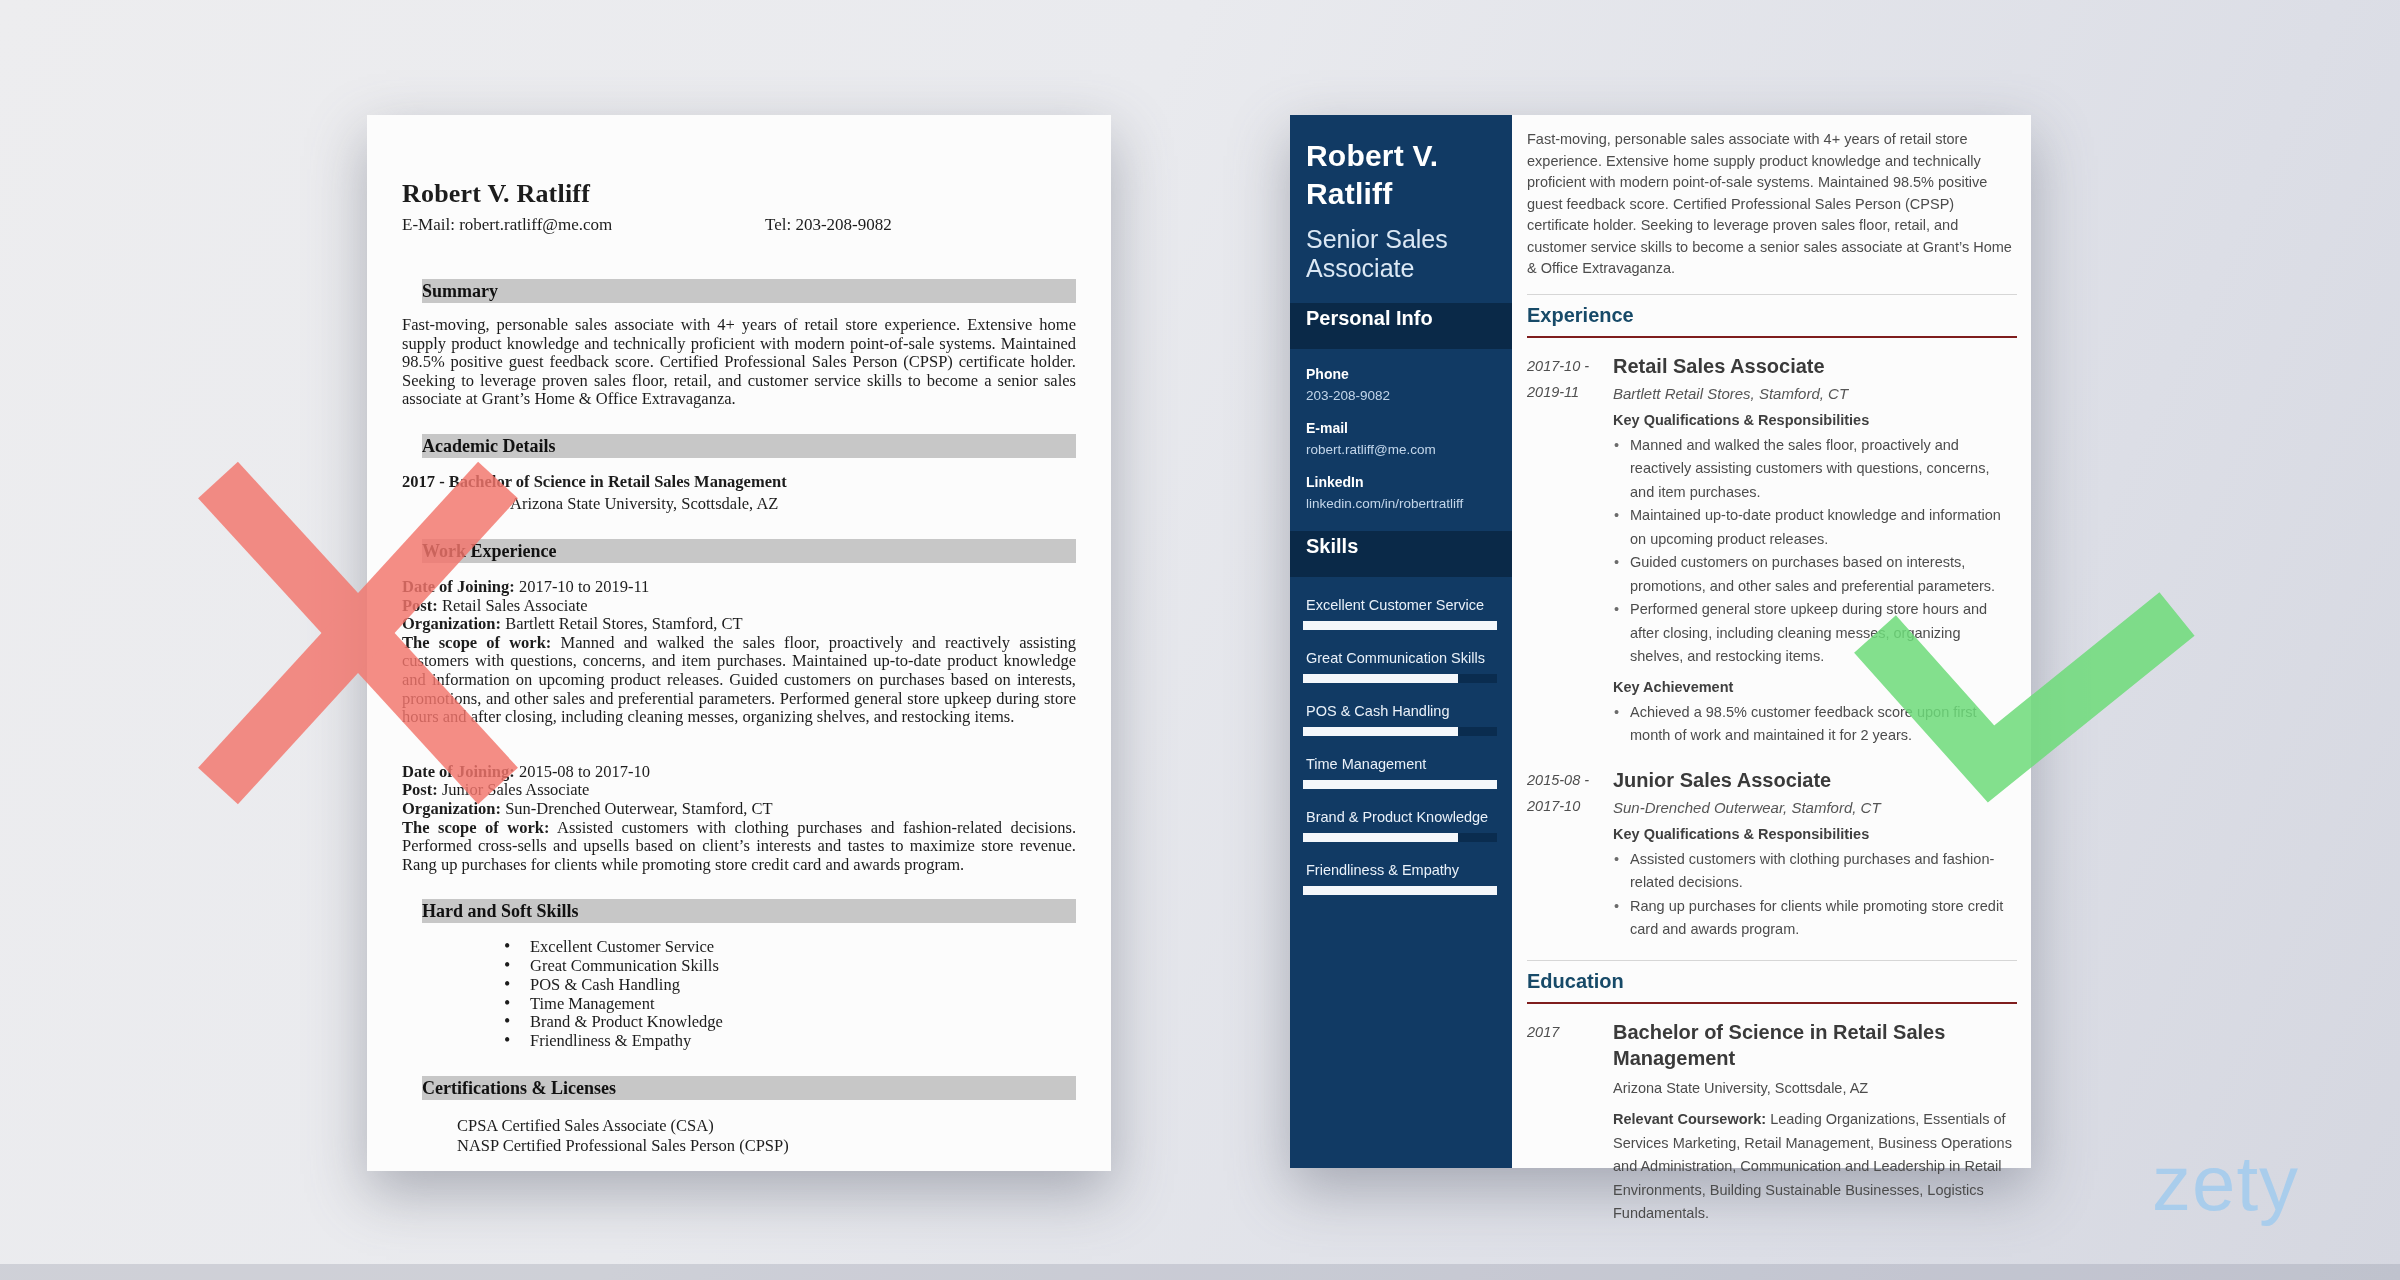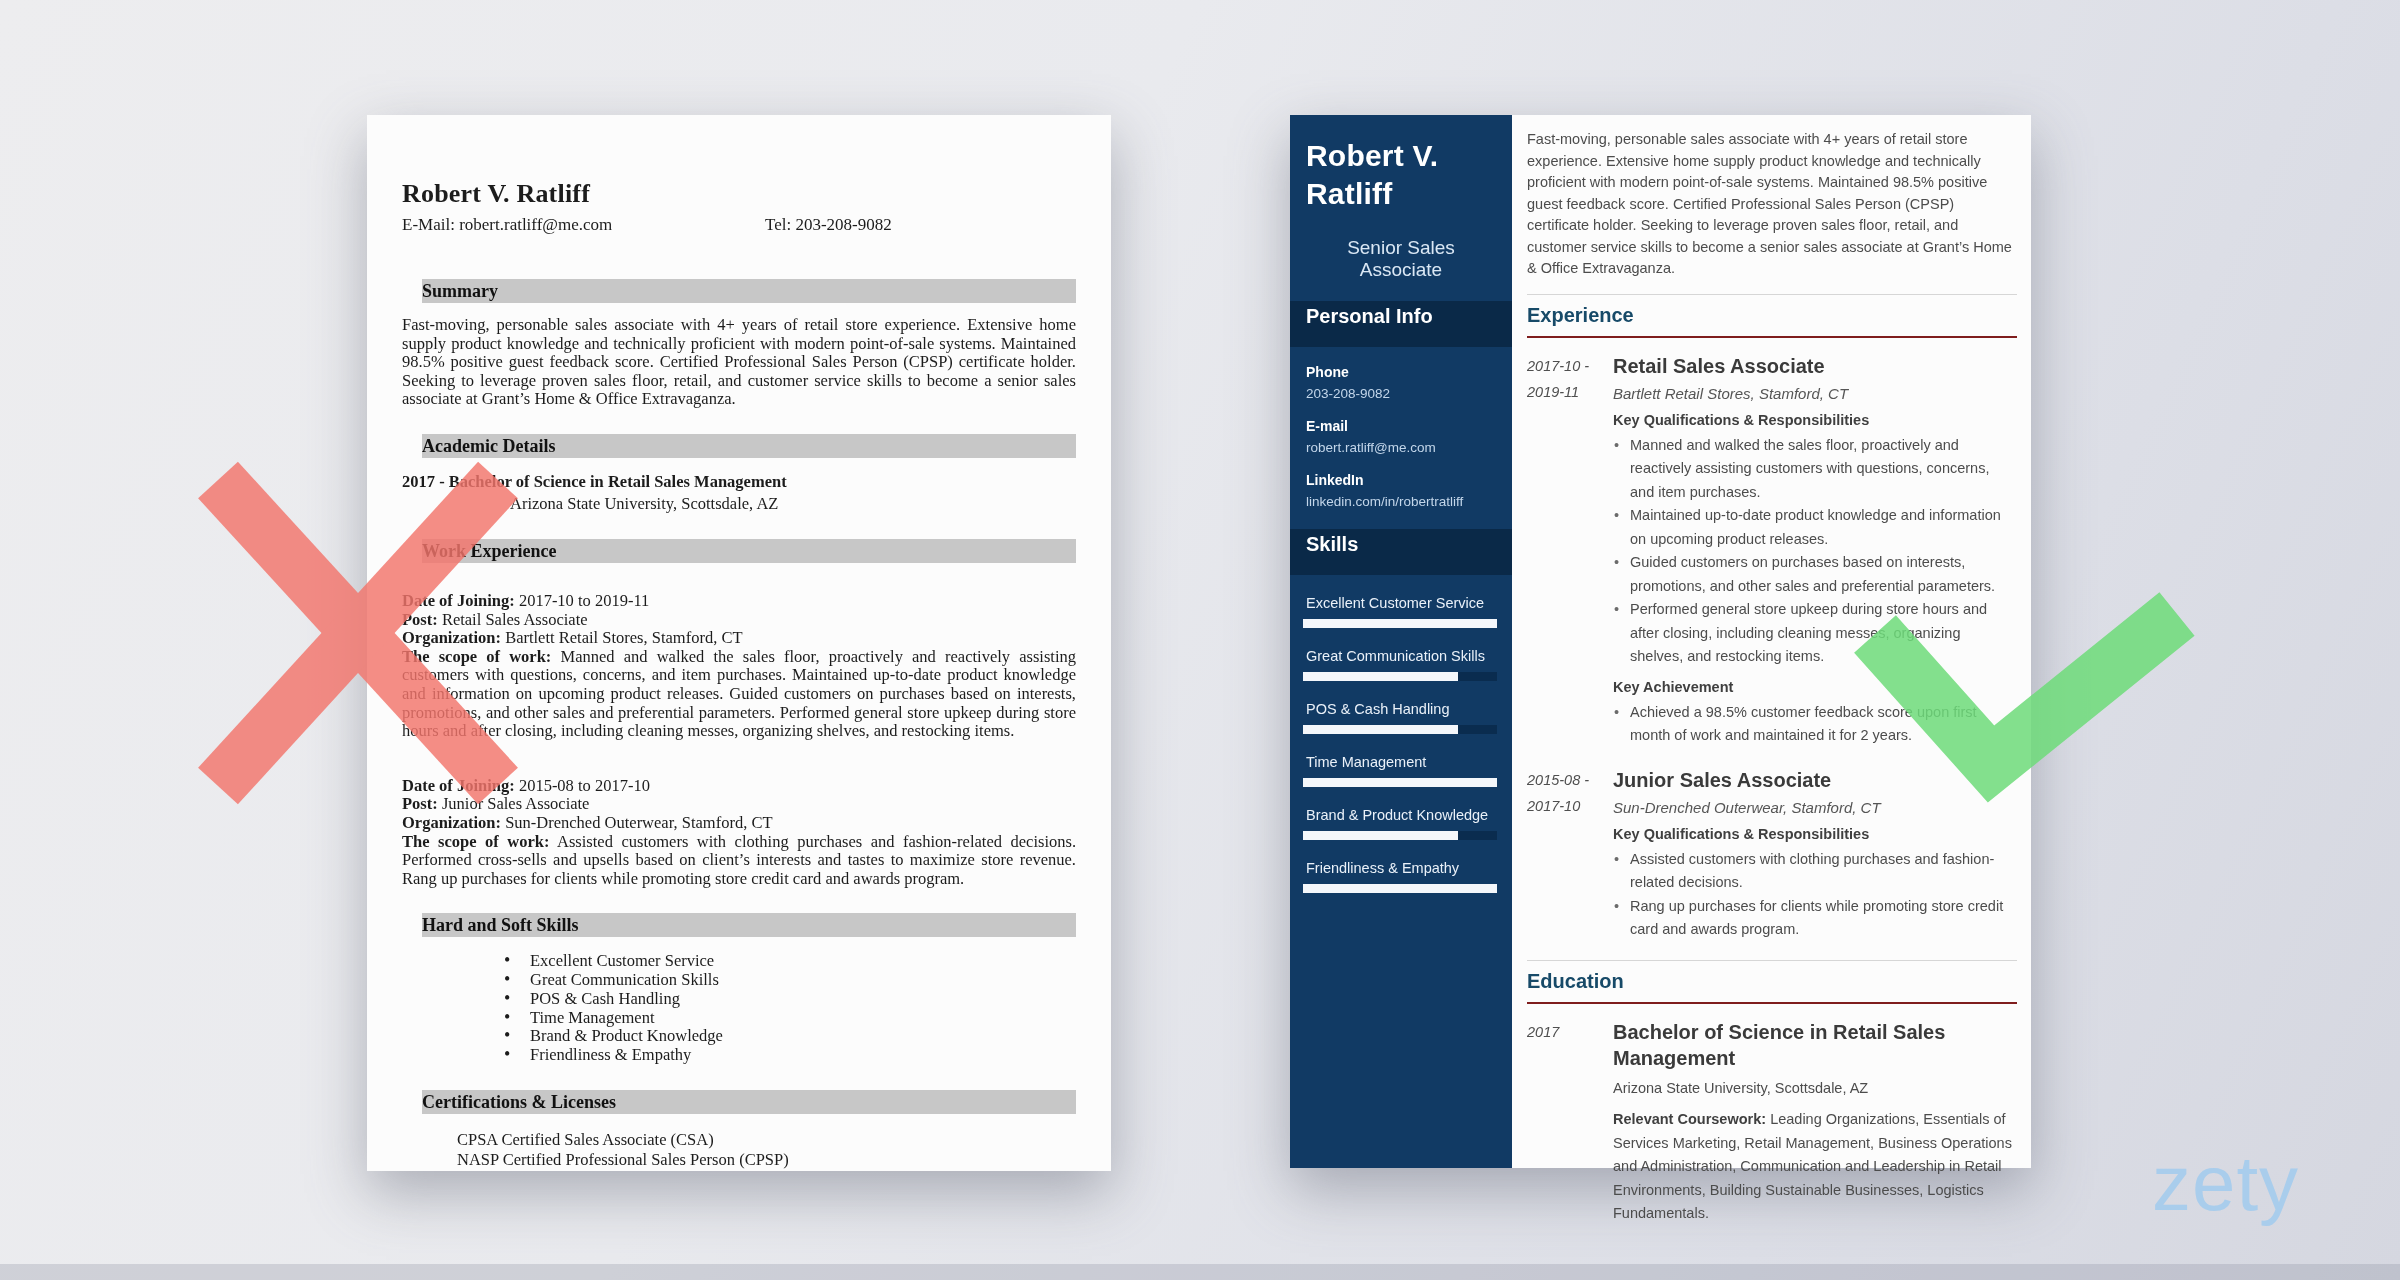--- a/index.html
+++ b/index.html
@@ -23,36 +23,36 @@
   .bad-inner{padding:64px 35px 0 35px;}
   .bp-name{font-size:26px;font-weight:bold;letter-spacing:.2px;}
   .bp-contact{position:relative;margin-top:6px;font-size:17px;height:22px;}
   .bp-tel{position:absolute;left:363px;top:0;}
   .band{margin-top:0;background:#c7c7c7;height:24px;line-height:24px;
     text-align:left;font-weight:bold;font-size:18px;color:#111;margin-left:20px;}
   .bp-para{font-size:16.5px;line-height:18.6px;text-align:justify;margin:13px 0 0 0;}
   .bp-degree{font-size:16.5px;font-weight:bold;margin-top:14px;}
   .bp-school{font-size:16.5px;margin-top:2px;padding-left:108px;}
   .bp-jobline{font-size:16.5px;line-height:18.6px;}
-  .bp-job{margin-top:29px;}
+  .bp-job{margin-top:15px;}
   .bp-job + .bp-job{margin-top:36px;}
   .bp-scope{font-size:16.5px;line-height:18.6px;text-align:justify;margin:0;}
   .mt-band-1{margin-top:42px;}
   .mt-band{margin-top:25px;}
   .bp-skills{margin:15px 0 0 0;padding:0 0 0 102px;list-style:none;}
   .bp-skills li{font-size:16.5px;line-height:18.8px;position:relative;padding-left:26px;}
   .bp-skills li::before{content:"\2022";position:absolute;left:0;top:-1px;font-size:18px;}
   .bp-certs{margin-top:16px;padding-left:55px;font-size:16.5px;line-height:19.5px;}
 
   
   .good-page{left:1290px;top:115px;width:741px;height:1053px;display:flex;}
   .gp-sidebar{width:222px;background:#113a64;color:#fff;flex:0 0 222px;
     padding:22px 16px 0 16px;box-sizing:border-box;}
   .gp-name{font-size:30px;font-weight:bold;line-height:38px;letter-spacing:.2px;}
-  .gp-title{margin-top:24px;font-size:19px;color:#dbe8f5;text-align:center;}
+  .gp-title{margin-top:12px;font-size:25px;color:#dbe8f5;}
   .side-band{background:#0a2948;height:46px;line-height:30px;font-size:20px;font-weight:bold;
     margin:20px -16px 0 -16px;padding-left:16px;}
   .pi-label{margin-top:17px;font-size:14px;font-weight:bold;color:#fff;}
   .pi-value{margin-top:6px;font-size:13.5px;color:#c3d6ea;white-space:nowrap;}
   .skill{margin-top:20px;}
   .skill-label{font-size:14.5px;color:#eaf1f9;}
   .skill-track{margin-top:8px;height:9px;background:#0a2c4f;width:194px;margin-left:-3px;}
   .skill-fill{height:100%;background:#f4f7fb;}
 
   .gp-main{flex:1;padding:14px 14px 0 15px;box-sizing:border-box;color:#4c4c4c;}

